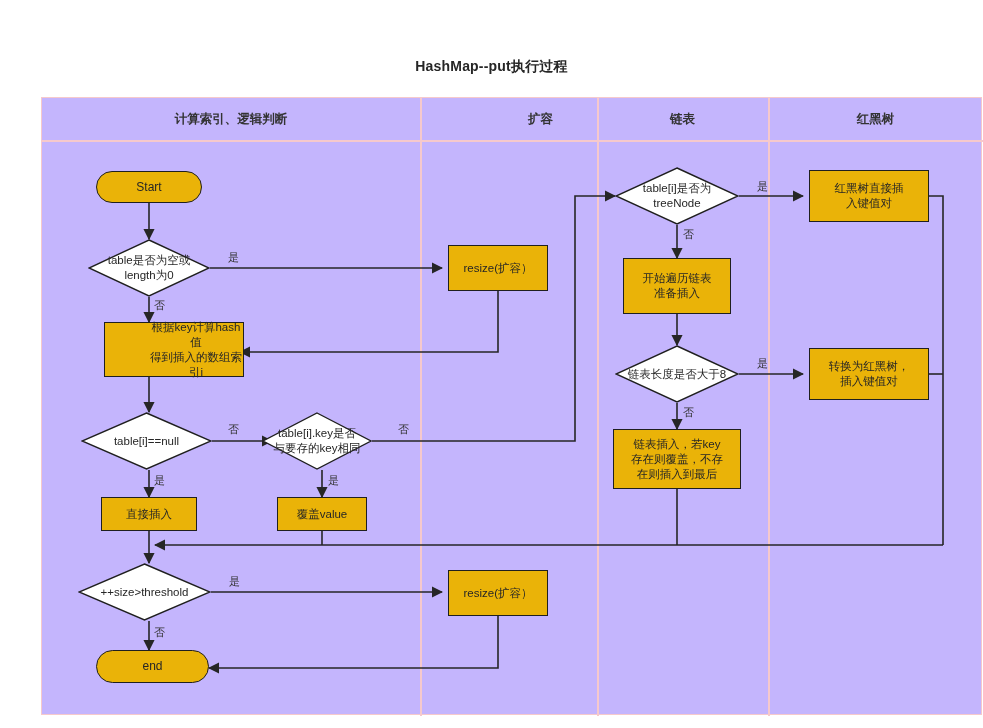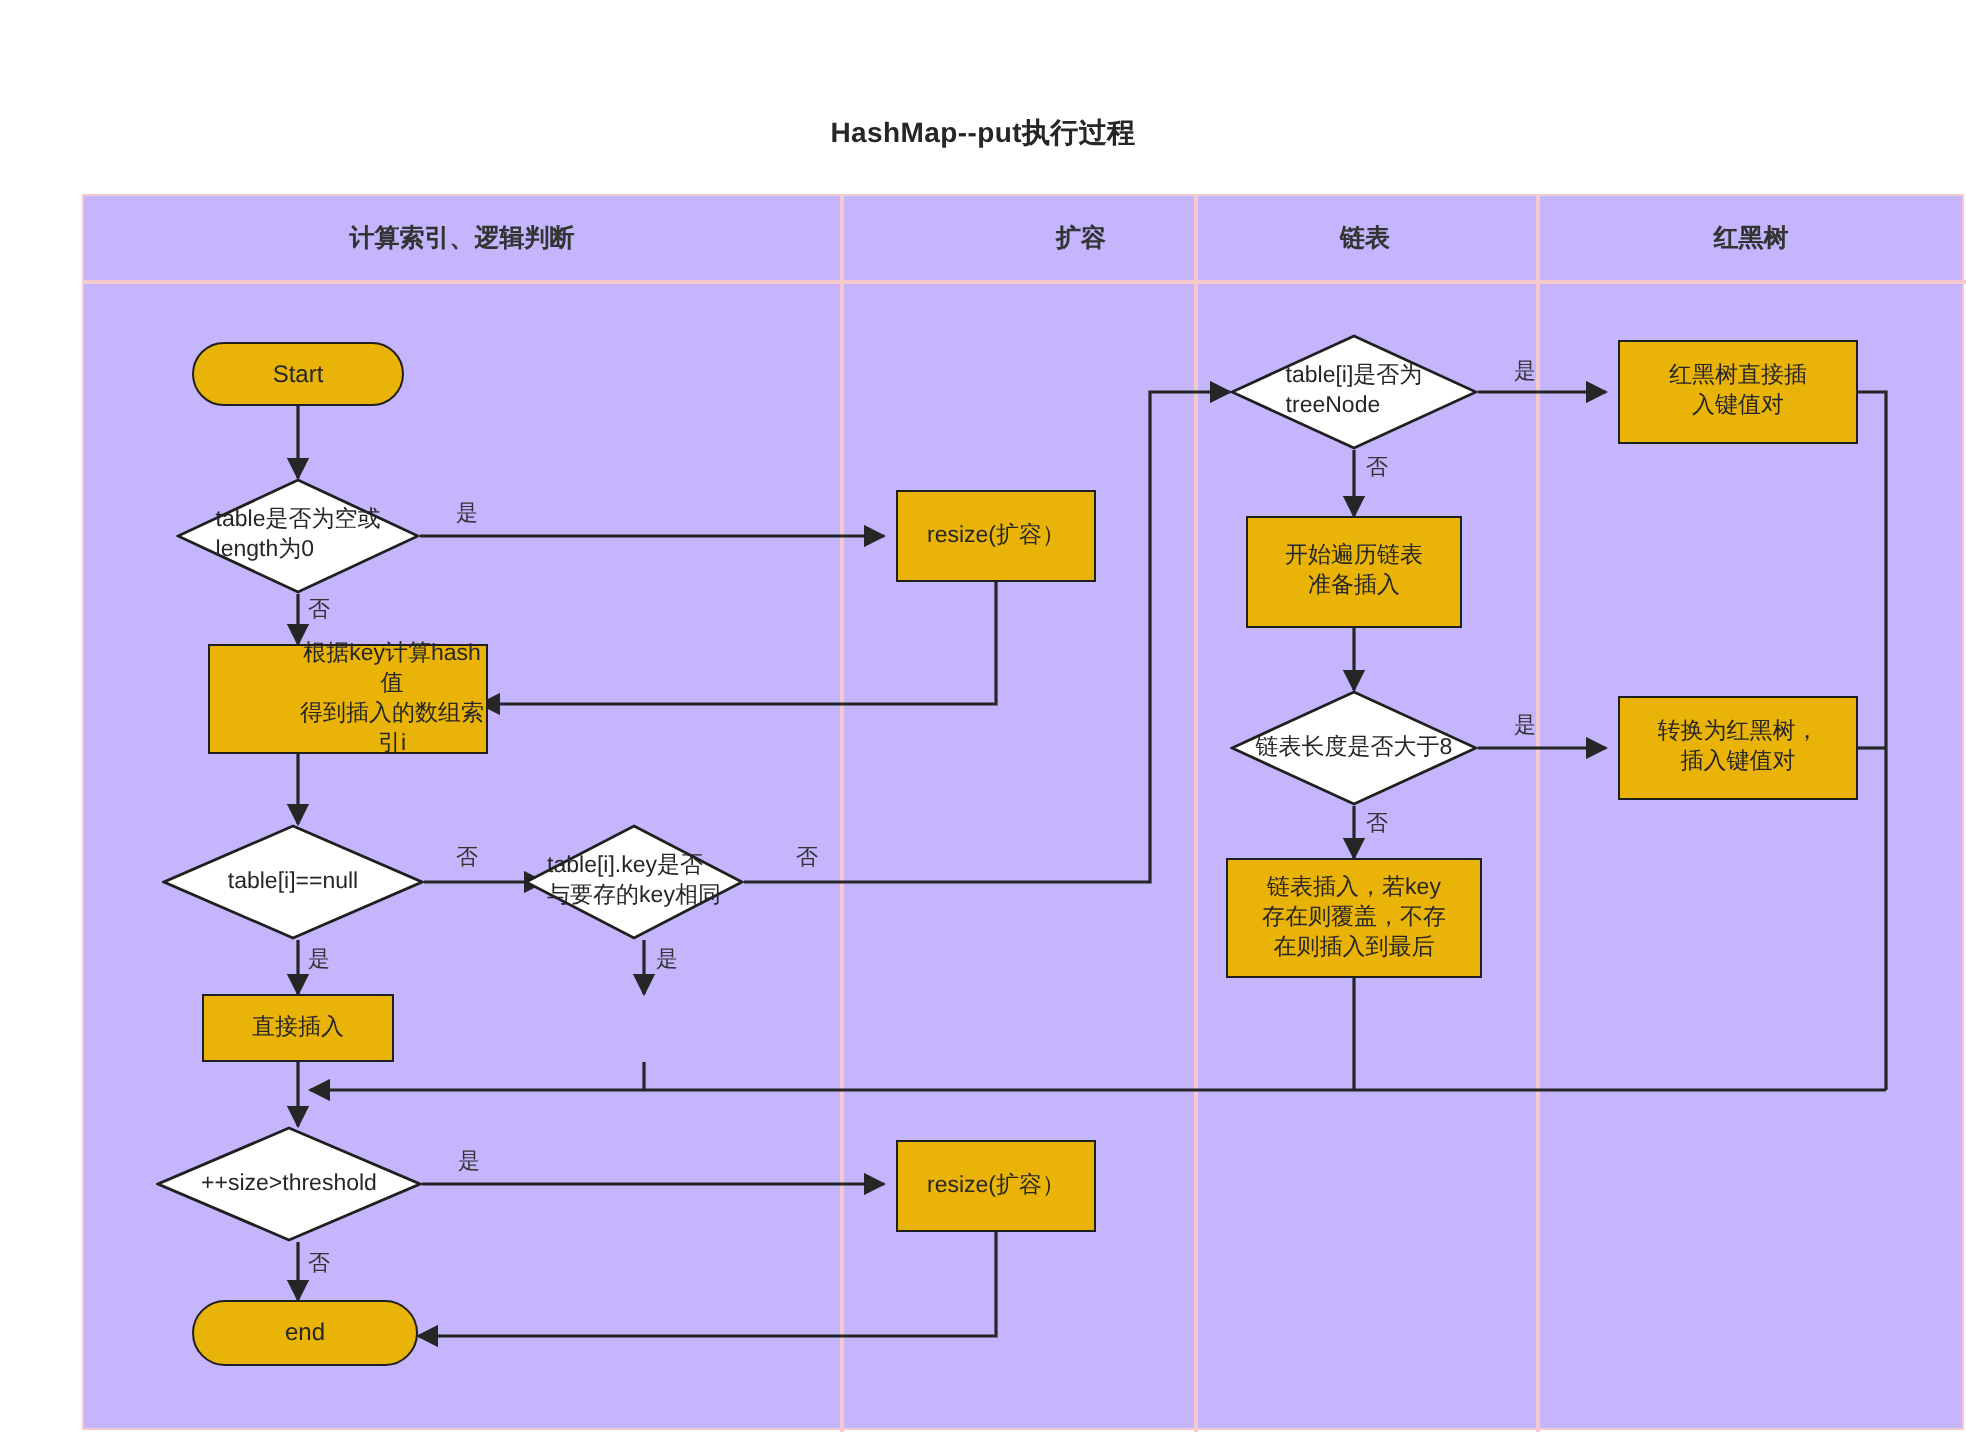--- a/index.html
+++ b/index.html
@@ -94,20 +94,21 @@
   }
   .diamond-wrap {
     position: absolute;
     display: flex;
     align-items: center;
     justify-content: center;
   }
   .diamond-wrap .dlabel {
     position: relative;
     z-index: 2;
+    text-align: center;
     font-size: 11.5px;
     line-height: 15px;
     color: #262626;
     white-space: pre-line;
     pointer-events: none;
   }
   .diamond-wrap svg {
     position: absolute;
     left: 0;
     top: 0;
@@ -219,20 +220,21 @@
 
   <div class="diamond-wrap" style="left:81px;top:412px;width:131px;height:58px;">
     <svg width="131" height="58" viewBox="0 0 131 58">
       <polygon points="65.5,1 130,29 65.5,57 1,29" fill="#ffffff" stroke="#1f1f1f" stroke-width="1.4"></polygon>
     </svg>
     <div class="dlabel">table[i]==null</div>
   </div>
 
   <div class="node" style="left:101px;top:497px;width:96px;height:34px;">直接插入</div>
 
+  <div class="node" style="left:277px;top:497px;width:90px;height:34px;">覆盖value</div>
 
   <div class="diamond-wrap" style="left:78px;top:563px;width:133px;height:58px;">
     <svg width="133" height="58" viewBox="0 0 133 58">
       <polygon points="66.5,1 132,29 66.5,57 1,29" fill="#ffffff" stroke="#1f1f1f" stroke-width="1.4"></polygon>
     </svg>
     <div class="dlabel">++size&gt;threshold</div>
   </div>
 
   <div class="node terminator" style="left:96px;top:650px;width:113px;height:33px;">end</div>
 

